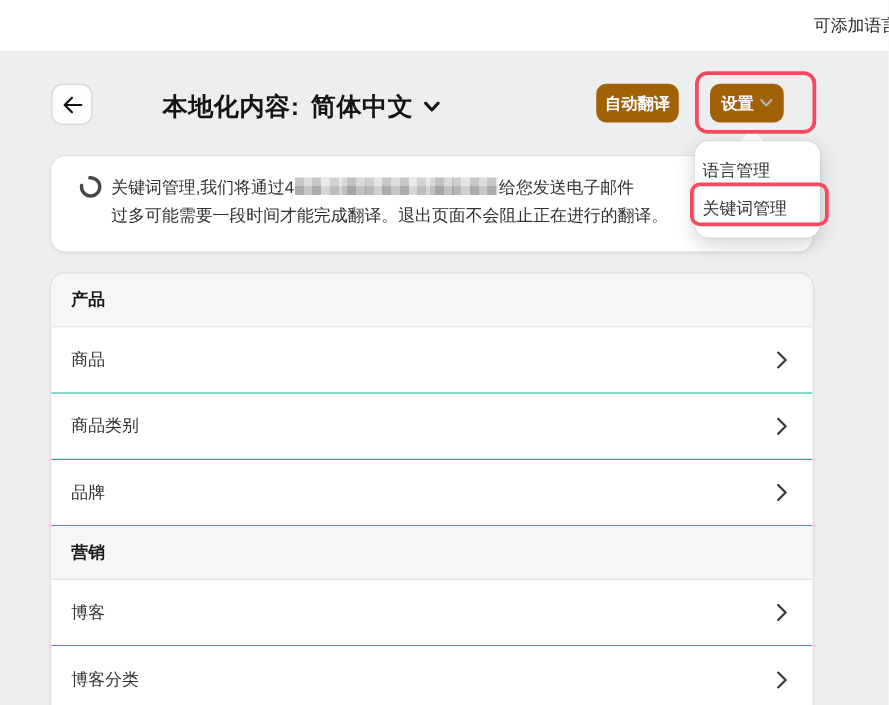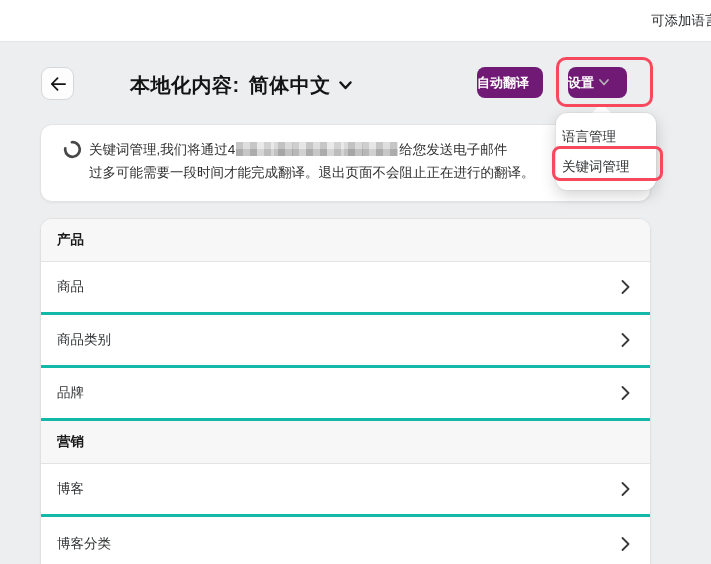--- a/index.html
+++ b/index.html
@@ -40,26 +40,26 @@
     display: flex; align-items: center; white-space: nowrap;
     letter-spacing: 0.5px;
     margin-left: 39px;
   }
   .title-lang { margin-left: 9px; display: inline-flex; align-items: center; cursor: pointer; }
   .title-caret { margin-left: 8px; display: inline-flex; }
 
   .btn-dark {
     position: absolute;
     height: 31px;
-    background: #701a75;
+    background: #a16207;
     color: #ffffff;
     border: none; border-radius: 8px;
     font-size: 13px; font-weight: 700;
     font-family: "Liberation Sans", "DejaVu Sans", sans-serif;
-    display: flex; align-items: center; 
+    display: flex; align-items: center; justify-content: center;
     cursor: pointer;
   }
   .btn-auto { left: 477px; top: 67px; width: 66px; }
   .btn-settings { left: 568px; top: 67px; width: 59px; gap: 5px; }
 
   
   .annot {
     position: absolute;
     border: 3px solid #f8485e;
     background: transparent;
@@ -128,21 +128,21 @@
     display: flex; align-items: center;
     padding-left: 16px;
     font-size: 13.5px; font-weight: 700; color: #1a1a1a;
     border-bottom: 1px solid #e3e3e3;
   }
   .list-row {
     height: 53px; background: #ffffff;
     display: flex; align-items: center; justify-content: space-between;
     padding: 0 20px 0 16px;
     font-size: 13.5px; color: #2f3133;
-    border-bottom: 3px solid #14b8a6;
+    border-bottom: 1px solid #14b8a6;
     cursor: pointer;
   }
   .list-row:last-child { border-bottom: none; }
   .chev { display: flex; align-items: center; }
 </style>
 </head>
 <body>
 
 <div class="topbar">
   <span class="topbar-label">可添加语言</span>

